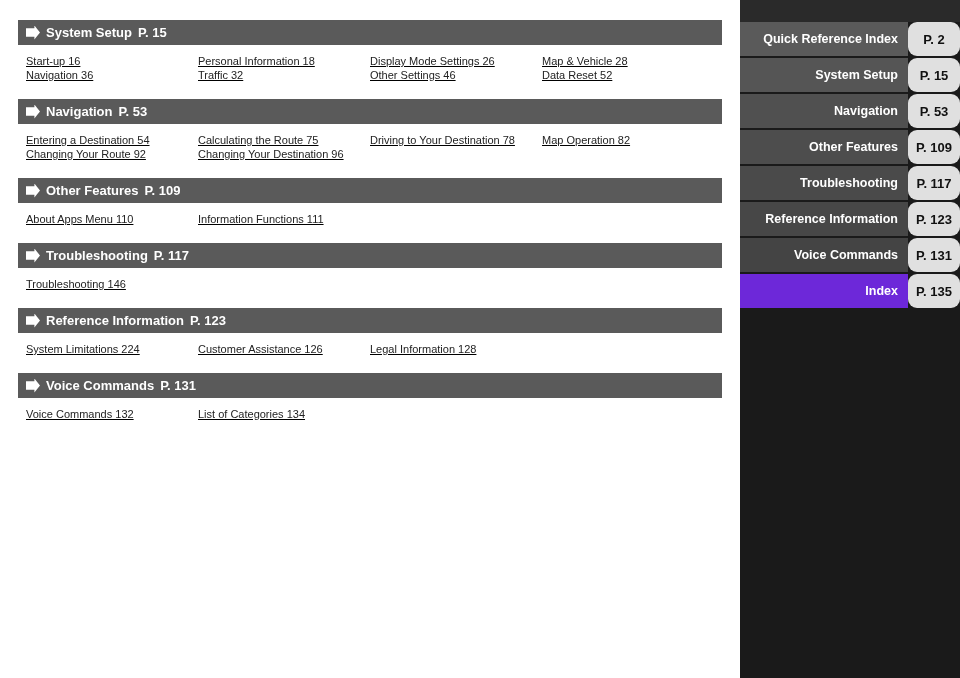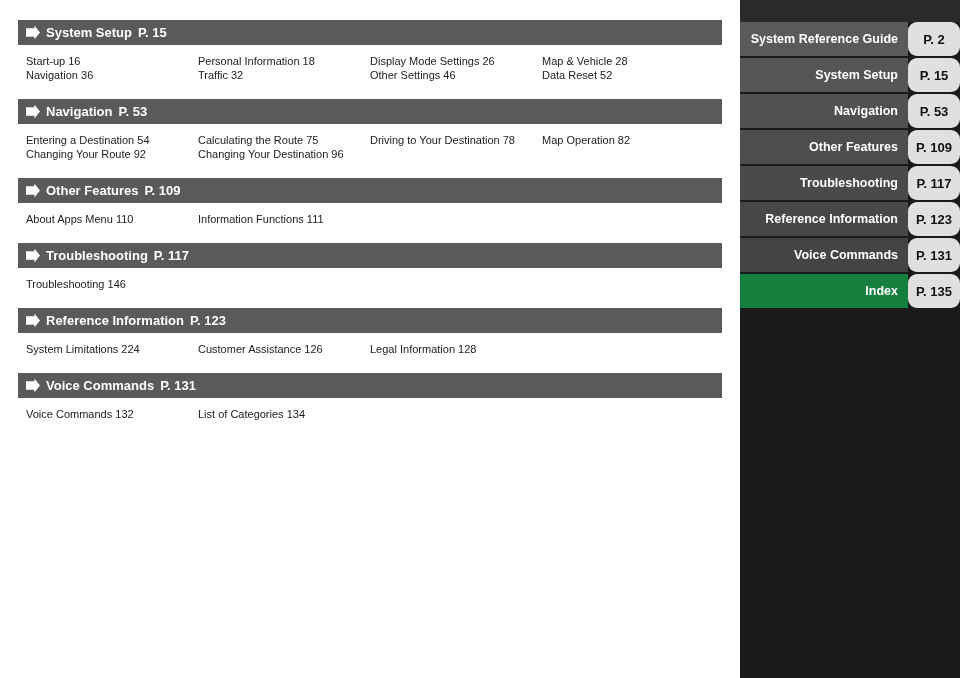--- a/index.html
+++ b/index.html
@@ -53,20 +53,21 @@
 
     .section-items {
       margin-bottom: 10px;
       padding: 4px 8px 6px 8px;
     }
 
     .section-items .row {
       display: flex;
       gap: 0;
       margin-bottom: 2px;
+      text-decoration: underline;
     }
 
     .section-items .col {
       flex: 1;
       font-size: 11px;
       color: #222;
       padding-right: 10px;
     }
 
     
@@ -88,21 +89,21 @@
     }
 
     .sidebar-item {
       display: flex;
       align-items: stretch;
       margin-bottom: 2px;
     }
 
     .sidebar-item .label-area {
       flex: 1;
-      background: #15803d;
+      background: #6d28d9;
       color: #fff;
       text-align: right;
       padding: 10px 10px 10px 8px;
       font-size: 12.5px;
       font-weight: bold;
       display: flex;
       align-items: center;
       justify-content: flex-end;
     }
 
@@ -225,21 +226,21 @@
         <div class="col">List of Categories 134</div>
         <div class="col"></div>
         <div class="col"></div>
       </div>
     </div>
   </div>
 
 <div class="sidebar">
   <div class="sidebar-title"></div>
 <div class="sidebar-item">
-      <div class="label-area">System Reference Guide</div>
+      <div class="label-area">Quick Reference Index</div>
       <div class="page-badge">P. 2</div>
     </div>
     <div class="sidebar-item">
       <div class="label-area">System Setup</div>
       <div class="page-badge">P. 15</div>
     </div>
     <div class="sidebar-item">
       <div class="label-area">Navigation</div>
       <div class="page-badge">P. 53</div>
     </div>

